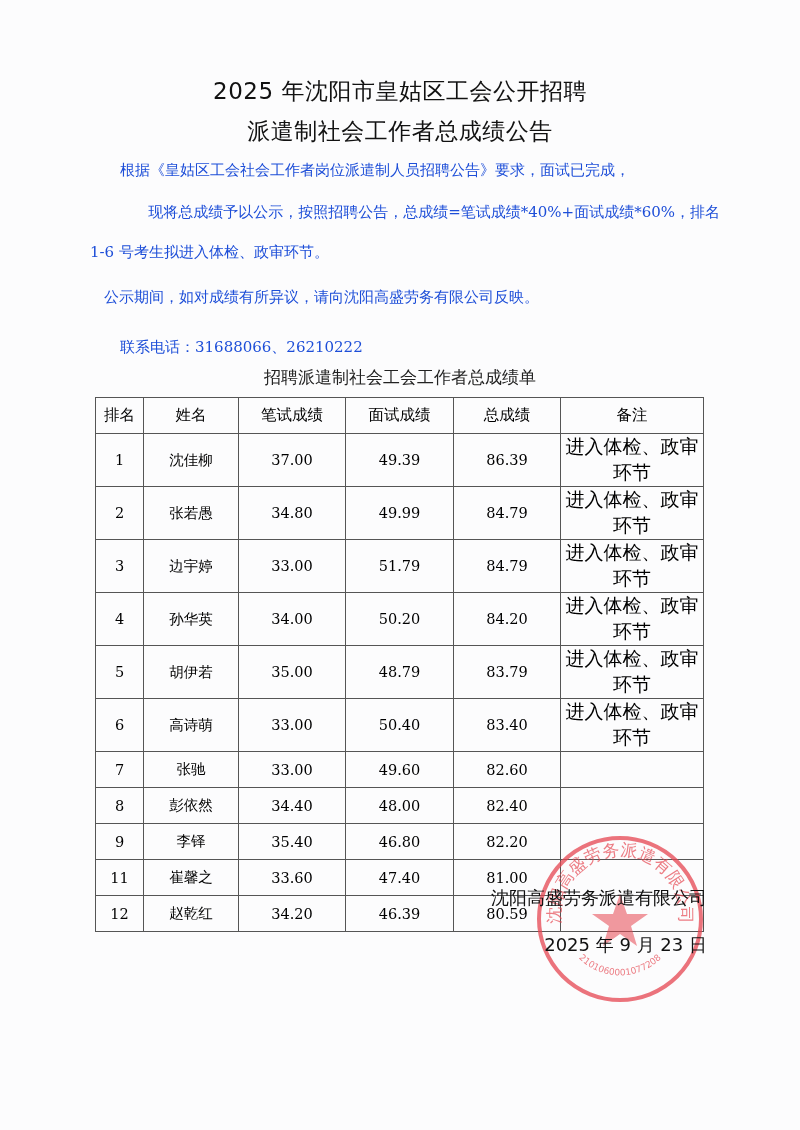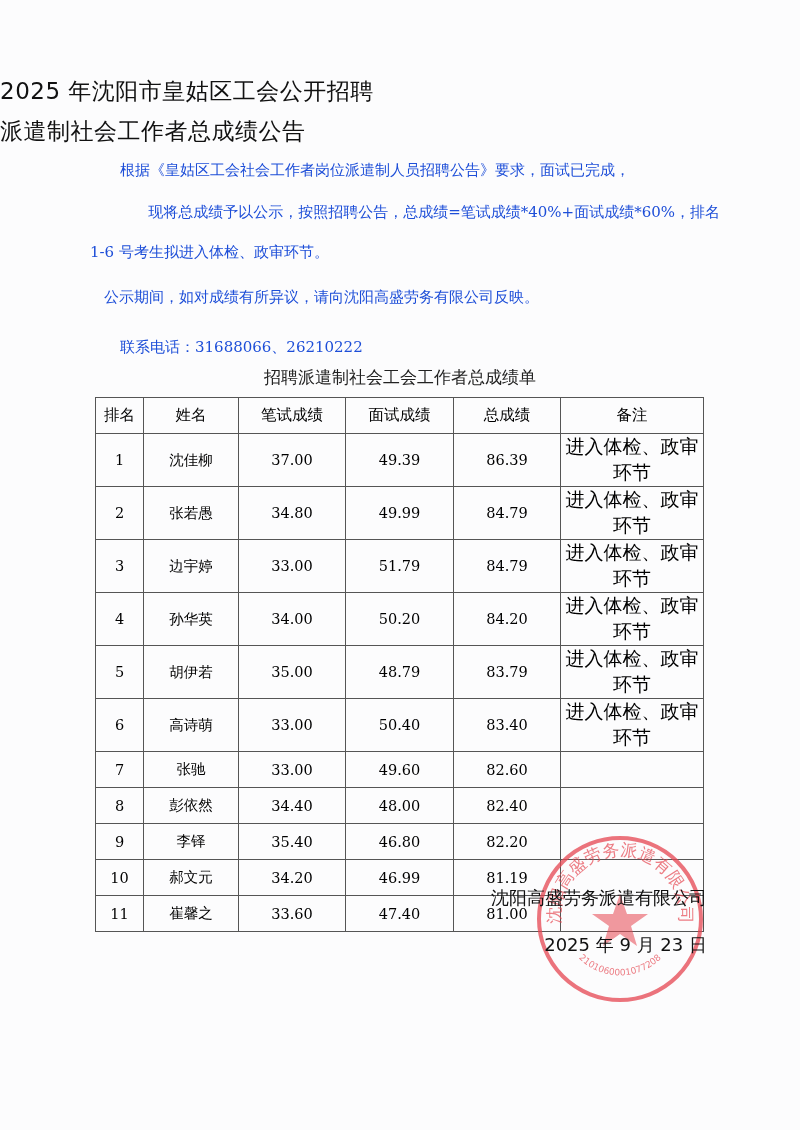--- a/index.html
+++ b/index.html
@@ -2,21 +2,21 @@
 <html><head>
   <meta charset="utf-8">
   <style>
     html, body { margin: 0; padding: 0; }
     body {
       width: 800px; height: 1130px; background: #fdfdfd; position: relative; overflow: hidden;
       color: #1a1a1a;
     }
     .page { position: absolute; inset: 0; background: #fcfcfd; }
     .title {
-      position: absolute; left: 0; width: 800px; 
+      position: absolute; left: 0; width: 800px; text-align: center;
       font-family: "DejaVu Sans", sans-serif; font-size: 23px; color: #111; letter-spacing: 0.5px;
     }
     .title.t1 { top: 76px; }
     .title.t2 { top: 116px; }
     .para {
       position: absolute; left: 90px; width: 630px;
       font-family: "DejaVu Serif", serif; font-size: 15px; color: #1d4ed8; line-height: 16px;
       white-space: nowrap;
     }
     .table-caption {
@@ -140,33 +140,33 @@
       </tr>
       <tr>
         <td>9</td>
         <td>李铎</td>
         <td>35.40</td>
         <td>46.80</td>
         <td>82.20</td>
         <td class="note"></td>
       </tr>
       <tr>
-        <td>10</td>
-        <td>郝文元</td>
-        <td>34.20</td>
-        <td>46.99</td>
-        <td>81.19</td>
-        <td class="note"></td>
-      </tr>
-      <tr>
         <td>11</td>
         <td>崔馨之</td>
         <td>33.60</td>
         <td>47.40</td>
         <td>81.00</td>
+        <td class="note"></td>
+      </tr>
+      <tr>
+        <td>12</td>
+        <td>赵乾红</td>
+        <td>34.20</td>
+        <td>46.39</td>
+        <td>80.59</td>
         <td class="note"></td>
       </tr>
     </tbody>
   </table>
 
   <div class="stamp">
     <svg width="166" height="166" viewBox="0 0 166 166">
       <defs>
         <path id="arcTop" d="M 25 95 A 60 60 0 1 1 141 95" fill="none"></path>
         <path id="arcBottom" d="M 38 118 A 58 58 0 0 0 128 118" fill="none"></path>

